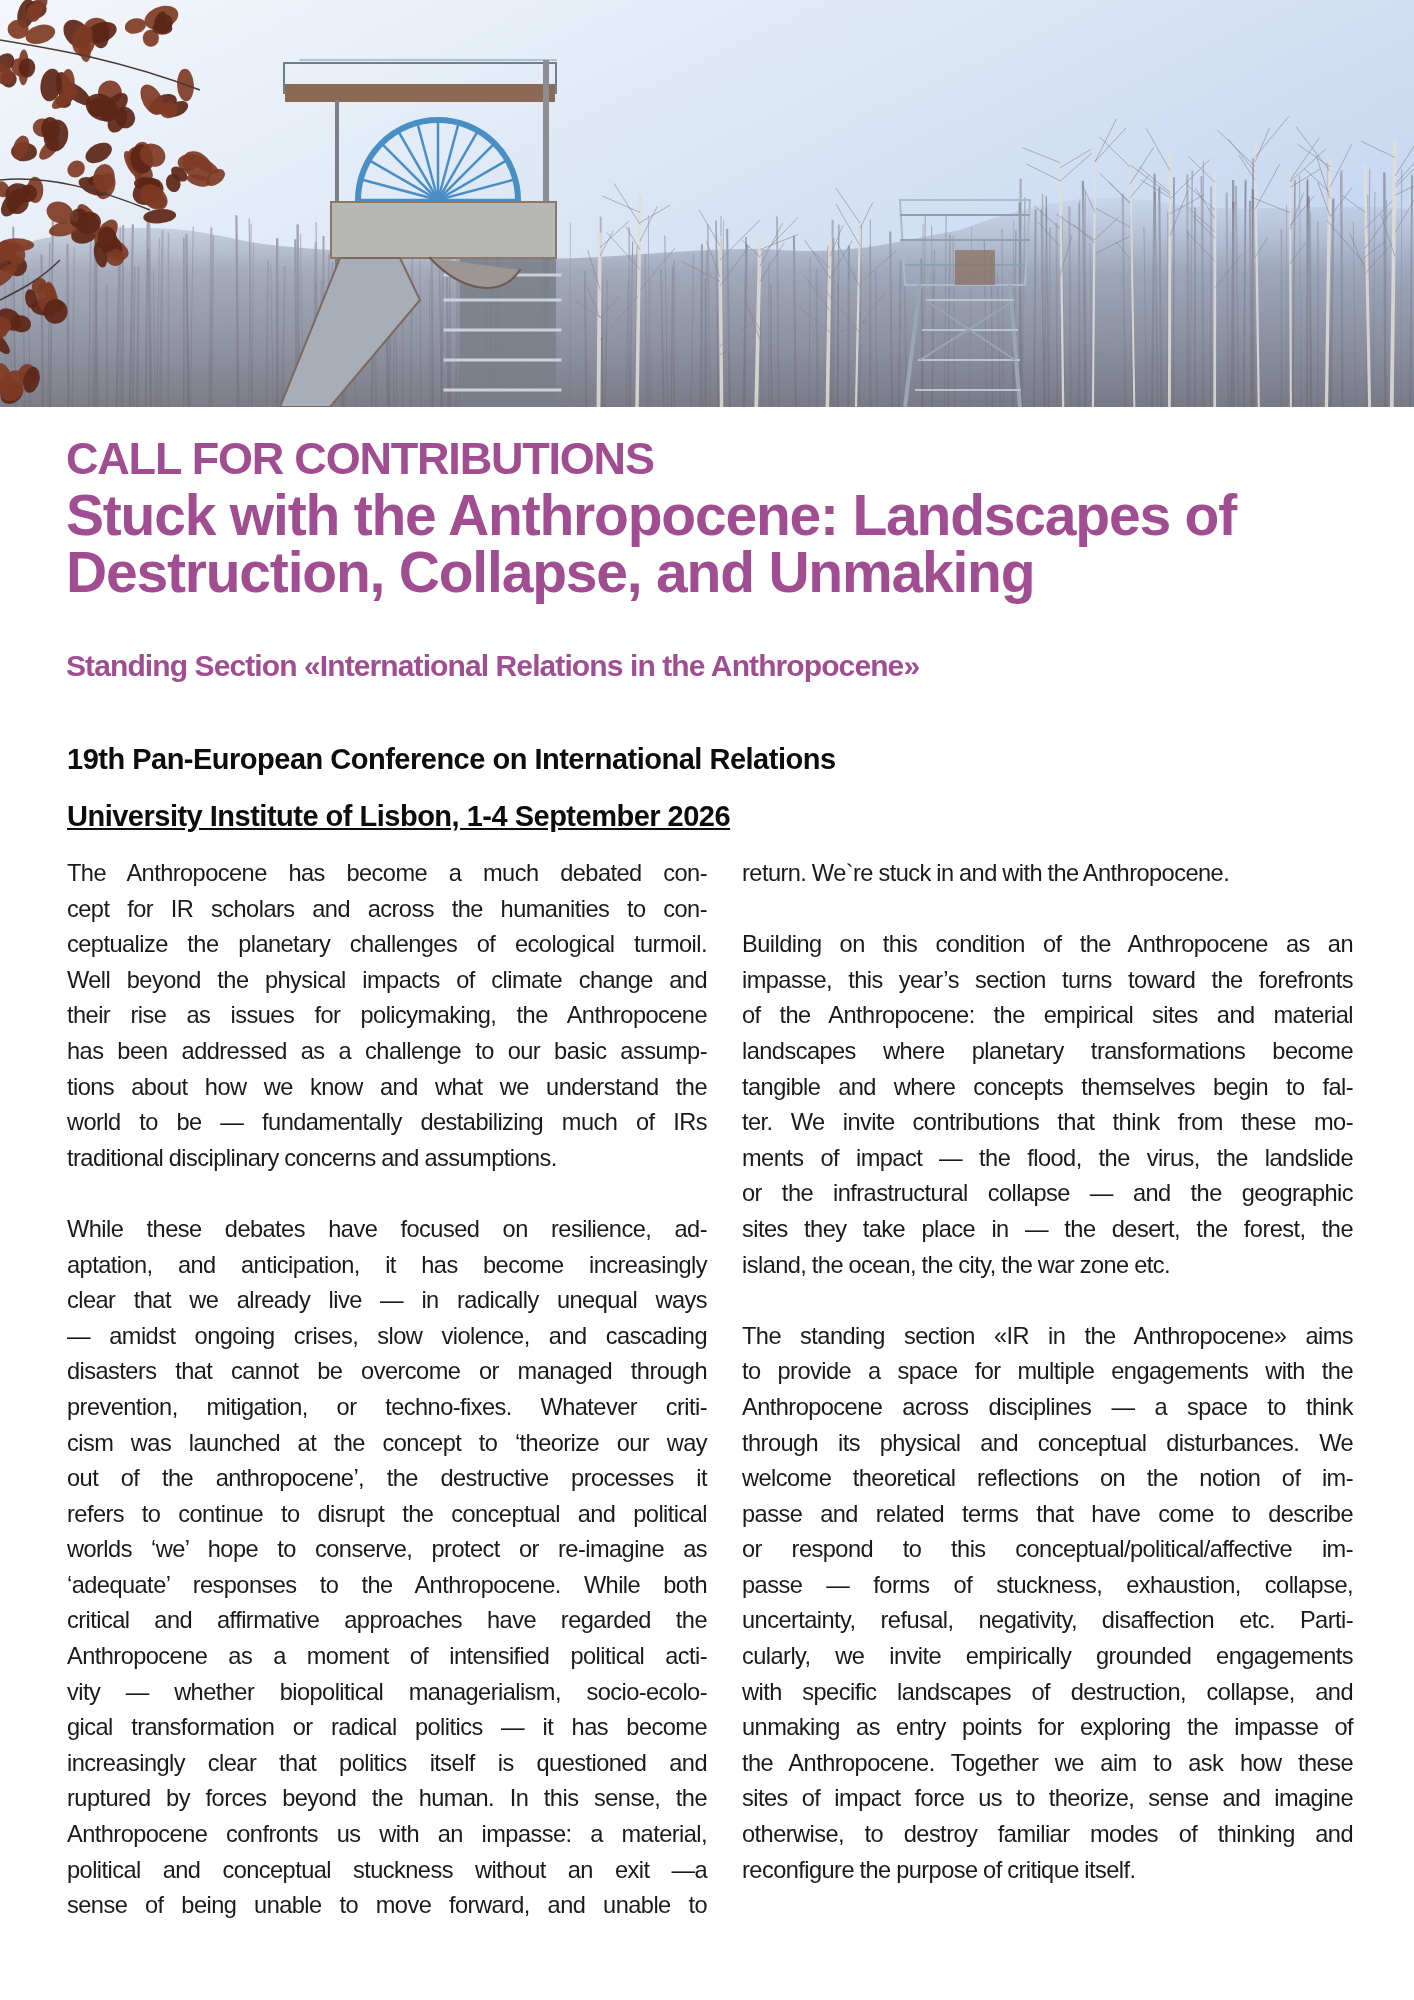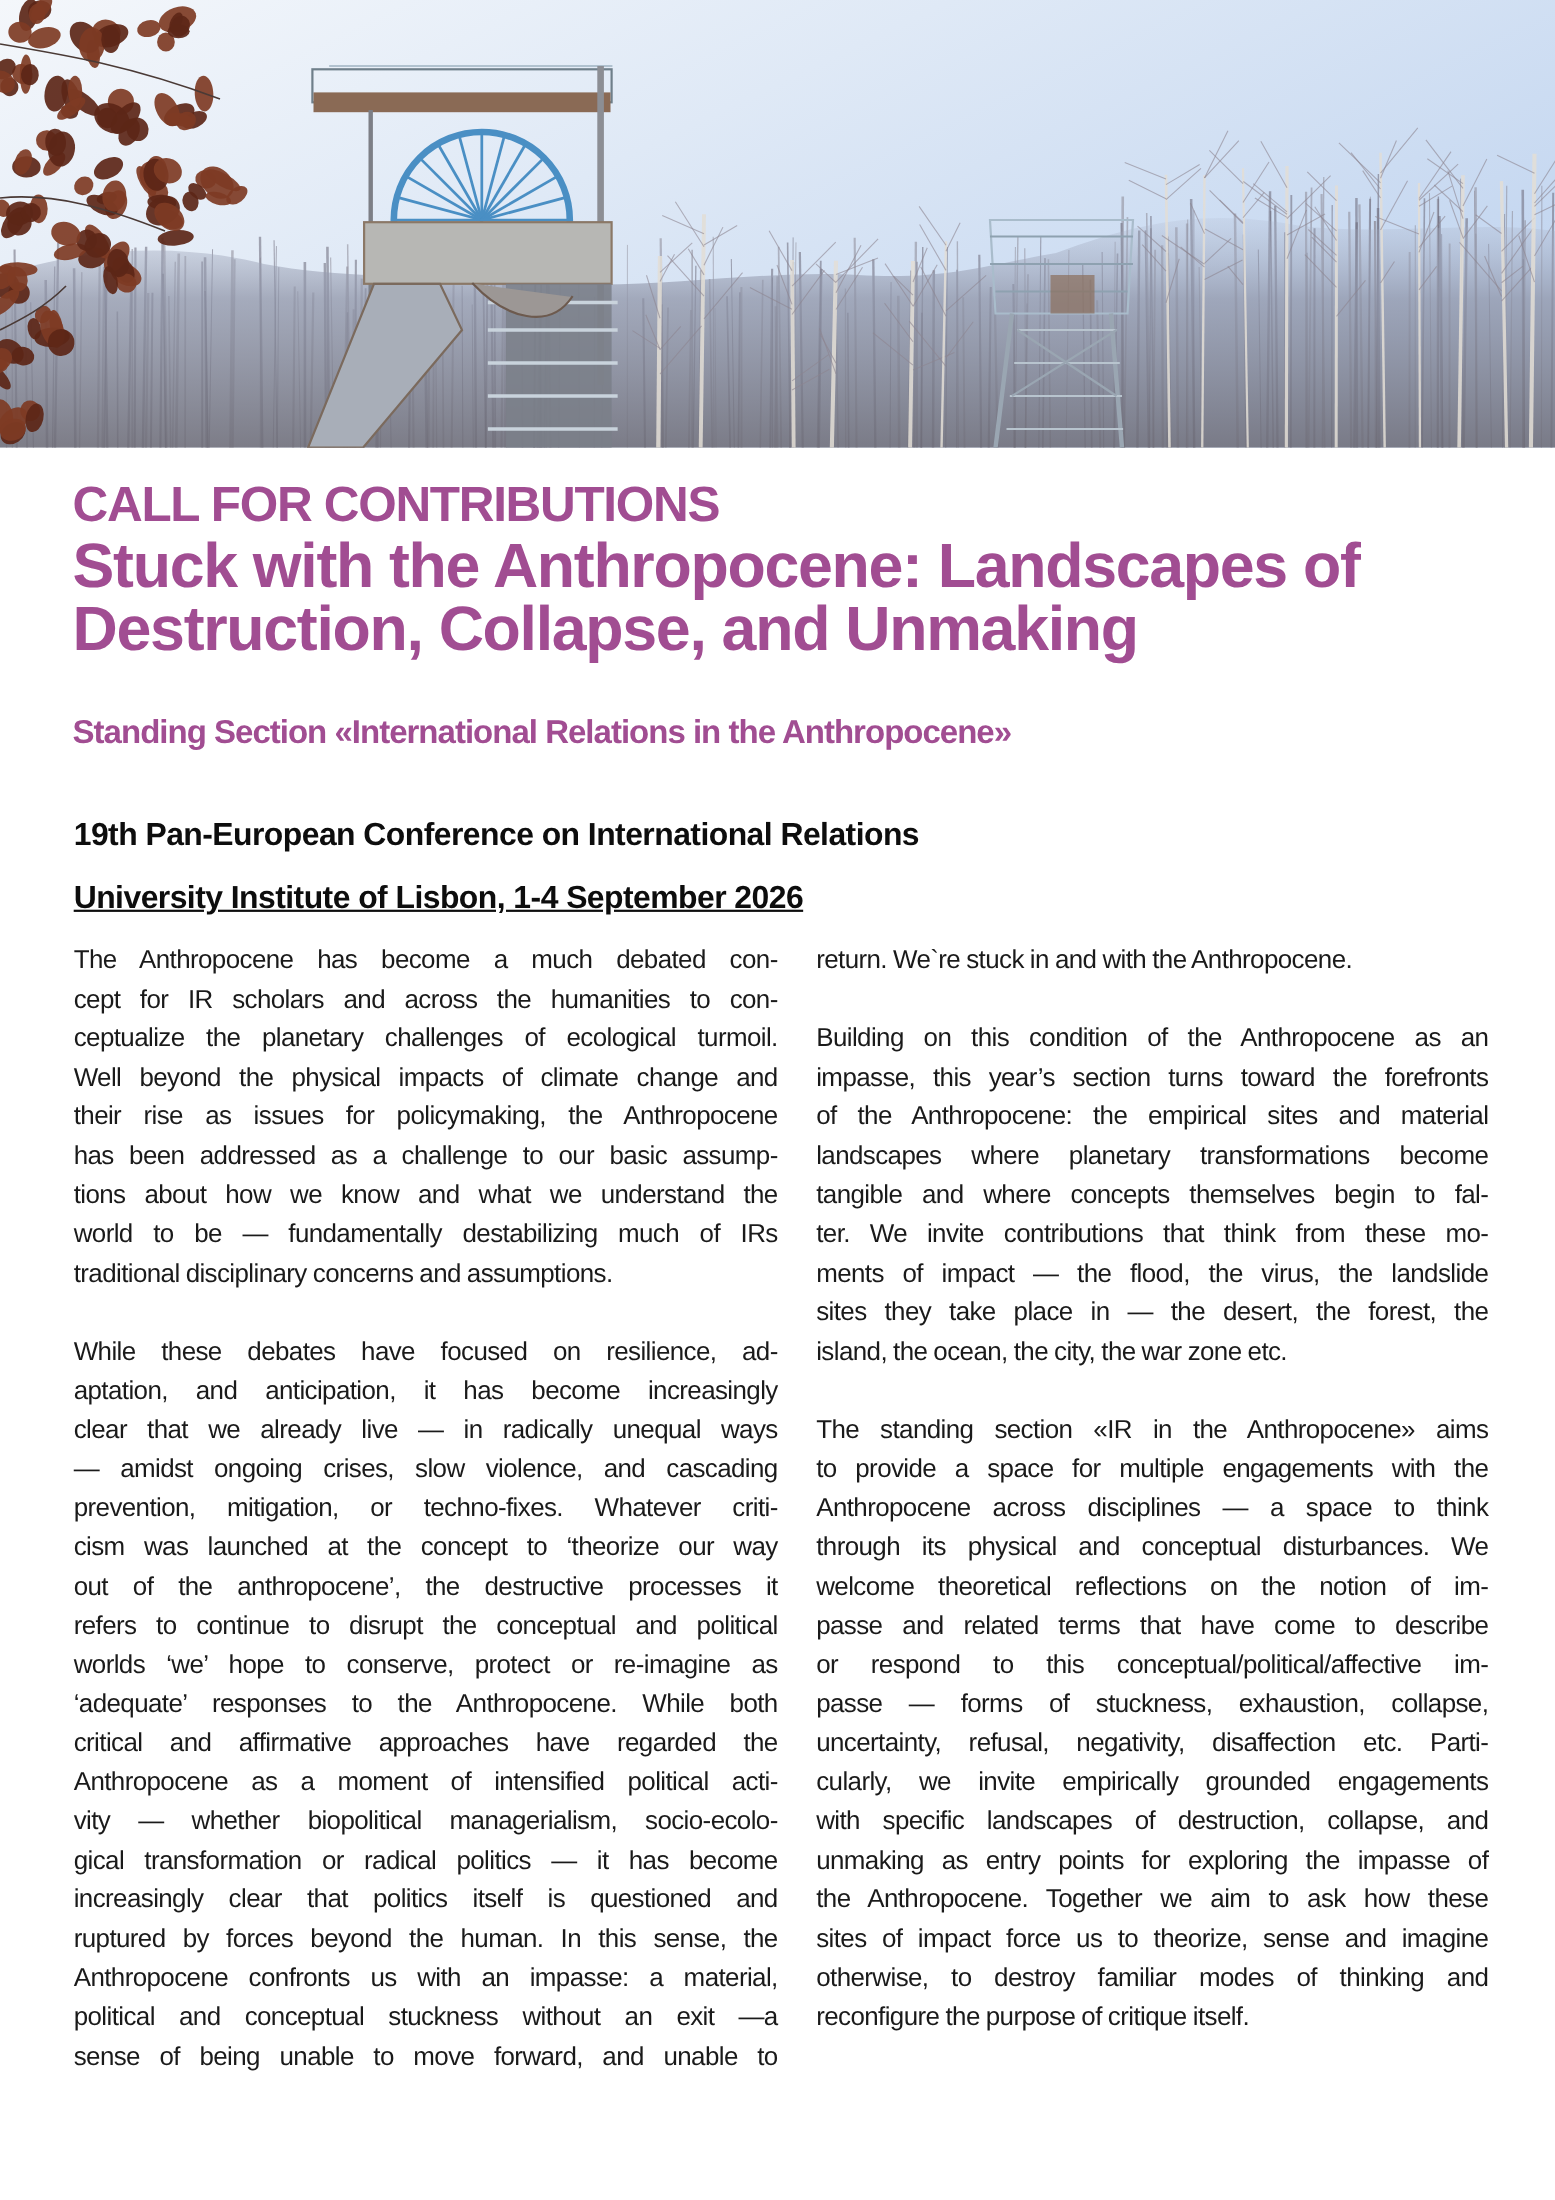--- a/index.html
+++ b/index.html
@@ -580,20 +580,21 @@
       <span class="line" style="white-space: nowrap;"><span style="word-spacing: -0.5px;">has been addressed as a challenge to our basic assump-</span></span>
       <span class="line" style="white-space: nowrap;"><span style="word-spacing: -0.5px;">tions about how we know and what we understand the</span></span>
       <span class="line" style="white-space: nowrap;"><span style="word-spacing: -0.5px;">world to be — fundamentally destabilizing much of IRs</span></span>
       <span class="line last">traditional disciplinary concerns and assumptions.</span>
     </div>
     <div class="para">
       <span class="line" style="white-space: nowrap;"><span style="word-spacing: -0.5px;">While these debates have focused on resilience, ad-</span></span>
       <span class="line" style="white-space: nowrap;"><span style="word-spacing: -0.5px;">aptation, and anticipation, it has become increasingly</span></span>
       <span class="line" style="white-space: nowrap;"><span style="word-spacing: -0.5px;">clear that we already live — in radically unequal ways</span></span>
       <span class="line" style="white-space: nowrap;"><span style="word-spacing: -0.5px;">— amidst ongoing crises, slow violence, and cascading</span></span>
+      <span class="line" style="white-space: nowrap;"><span style="word-spacing: -0.5px;">disasters that cannot be overcome or managed through</span></span>
       <span class="line" style="white-space: nowrap;"><span style="word-spacing: -0.5px;">prevention, mitigation, or techno-fixes. Whatever criti-</span></span>
       <span class="line" style="white-space: nowrap;"><span style="word-spacing: -0.5px;">cism was launched at the concept to ‘theorize our way</span></span>
       <span class="line" style="white-space: nowrap;"><span style="word-spacing: -0.5px;">out of the anthropocene’, the destructive processes it</span></span>
       <span class="line" style="white-space: nowrap;"><span style="word-spacing: -0.5px;">refers to continue to disrupt the conceptual and political</span></span>
       <span class="line" style="white-space: nowrap;"><span style="word-spacing: -0.5px;">worlds ‘we’ hope to conserve, protect or re-imagine as</span></span>
       <span class="line" style="white-space: nowrap;"><span style="word-spacing: -0.5px;">‘adequate’ responses to the Anthropocene. While both</span></span>
       <span class="line" style="white-space: nowrap;"><span style="word-spacing: -0.5px;">critical and affirmative approaches have regarded the</span></span>
       <span class="line" style="white-space: nowrap;"><span style="word-spacing: -0.5px;">Anthropocene as a moment of intensified political acti-</span></span>
       <span class="line" style="white-space: nowrap;"><span style="word-spacing: -0.5px;">vity — whether biopolitical managerialism, socio-ecolo-</span></span>
       <span class="line" style="white-space: nowrap;"><span style="word-spacing: -0.5px;">gical transformation or radical politics — it has become</span></span>
@@ -609,20 +610,21 @@
       <span class="line last">return. We`re stuck in and with the Anthropocene.</span>
     </div>
     <div class="para">
       <span class="line" style="white-space: nowrap;"><span style="word-spacing: -0.5px;">Building on this condition of the Anthropocene as an</span></span>
       <span class="line" style="white-space: nowrap;"><span style="word-spacing: -0.5px;">impasse, this year’s section turns toward the forefronts</span></span>
       <span class="line" style="white-space: nowrap;"><span style="word-spacing: -0.5px;">of the Anthropocene: the empirical sites and material</span></span>
       <span class="line" style="white-space: nowrap;"><span style="word-spacing: -0.5px;">landscapes where planetary transformations become</span></span>
       <span class="line" style="white-space: nowrap;"><span style="word-spacing: -0.5px;">tangible and where concepts themselves begin to fal-</span></span>
       <span class="line" style="white-space: nowrap;"><span style="word-spacing: -0.5px;">ter. We invite contributions that think from these mo-</span></span>
       <span class="line" style="white-space: nowrap;"><span style="word-spacing: -0.5px;">ments of impact — the flood, the virus, the landslide</span></span>
+      <span class="line" style="white-space: nowrap;"><span style="word-spacing: -0.5px;">or the infrastructural collapse — and the geographic</span></span>
       <span class="line" style="white-space: nowrap;"><span style="word-spacing: -0.5px;">sites they take place in — the desert, the forest, the</span></span>
       <span class="line last">island, the ocean, the city, the war zone etc.</span>
     </div>
     <div class="para">
       <span class="line" style="white-space: nowrap;"><span style="word-spacing: -0.5px;">The standing section «IR in the Anthropocene» aims</span></span>
       <span class="line" style="white-space: nowrap;"><span style="word-spacing: -0.5px;">to provide a space for multiple engagements with the</span></span>
       <span class="line" style="white-space: nowrap;"><span style="word-spacing: -0.5px;">Anthropocene across disciplines — a space to think</span></span>
       <span class="line" style="white-space: nowrap;"><span style="word-spacing: -0.5px;">through its physical and conceptual disturbances. We</span></span>
       <span class="line" style="white-space: nowrap;"><span style="word-spacing: -0.5px;">welcome theoretical reflections on the notion of im-</span></span>
       <span class="line" style="white-space: nowrap;"><span style="word-spacing: -0.5px;">passe and related terms that have come to describe</span></span>

